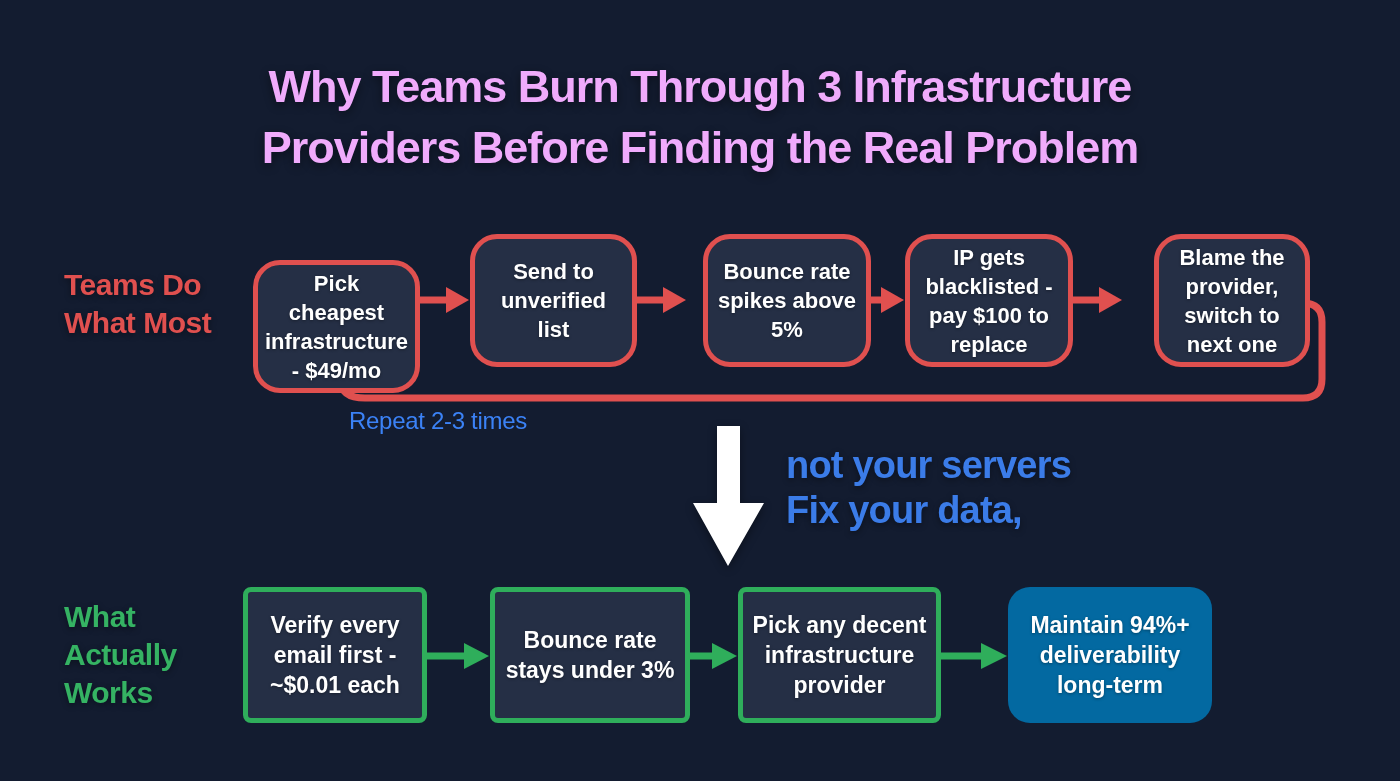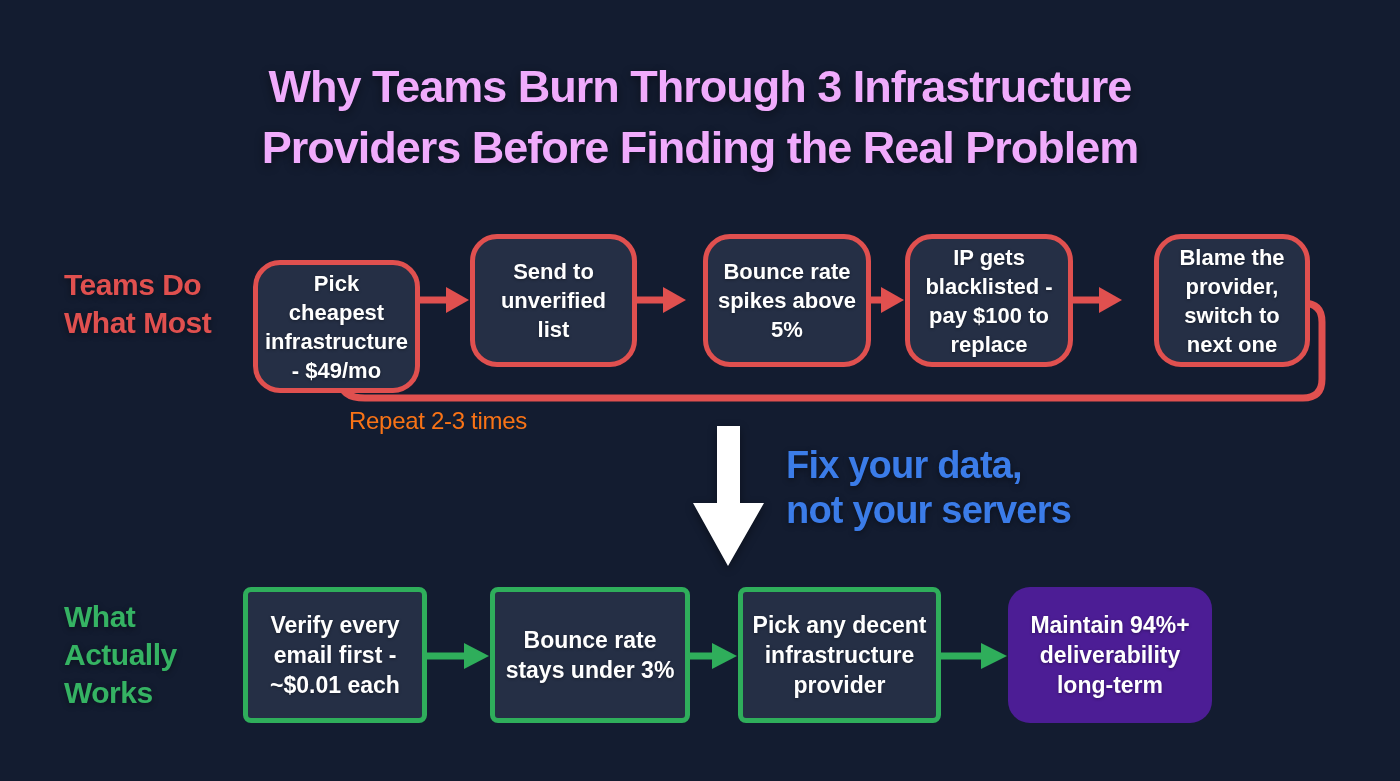--- a/index.html
+++ b/index.html
@@ -46,39 +46,39 @@
     background: #252f45;
     border: 5px solid #e0504f;
     border-radius: 27px;
     padding: 6px 8px;
     text-shadow: 0 1px 3px rgba(0,0,0,0.35);
   }
   .box.row-top { top: 234px; height: 133px; font-size: 22px; line-height: 29px; }
   .box.row-bottom { top: 587px; height: 136px; font-size: 23px; line-height: 30px; }
   .box.green { border-color: #2fae5b; border-radius: 8px; }
   .box.green-filled {
-    background: #4c1d95;
+    background: #0369a1;
     border: none;
     border-radius: 22px;
     padding: 6px 12px;
   }
   .box.b-t1 { left: 253px; width: 167px; margin-top: 26px; }
   .box.b-t2 { left: 470px; width: 167px; justify-content: center; }
   .box.b-t3 { left: 687px; width: 168px; margin-left: 16px; }
   .box.b-t4 { left: 905px; width: 168px; }
   .box.b-t5 { left: 1154px; width: 156px; }
   .box.b-b1 { left: 243px; width: 184px; }
   .box.b-b2 { left: 490px; width: 200px; }
   .box.b-b3 { left: 738px; width: 203px; }
   .box.b-b4 { left: 1008px; width: 204px; }
   .loop-label {
     position: absolute;
     left: 349px;
     top: 407px;
-    color: #f97316;
+    color: #3b82f6;
     font-size: 24px;
     letter-spacing: -0.3px;
   }
   .transition-text {
     position: absolute;
     left: 786px;
     top: 443px;
     color: #3b7ce8;
     font-weight: bold;
     font-size: 38px;
@@ -163,22 +163,22 @@
   <div class="box row-top b-t4">
     <span>IP gets blacklisted - pay $100 to replace</span>
   </div>
   <div class="box row-top b-t5">
     <span>Blame the provider, switch to next one</span>
   </div>
 
   <div class="loop-label">Repeat 2-3 times</div>
 
   <div class="transition-text">
+    <div>not your servers</div>
     <div>Fix your data,</div>
-    <div>not your servers</div>
   </div>
 
   <div class="flow-label green">
     <div>What</div>
     <div>Actually</div>
     <div>Works</div>
   </div>
 
   <div class="box row-bottom green b-b1">
     <span>Verify every email first - ~$0.01 each</span>

